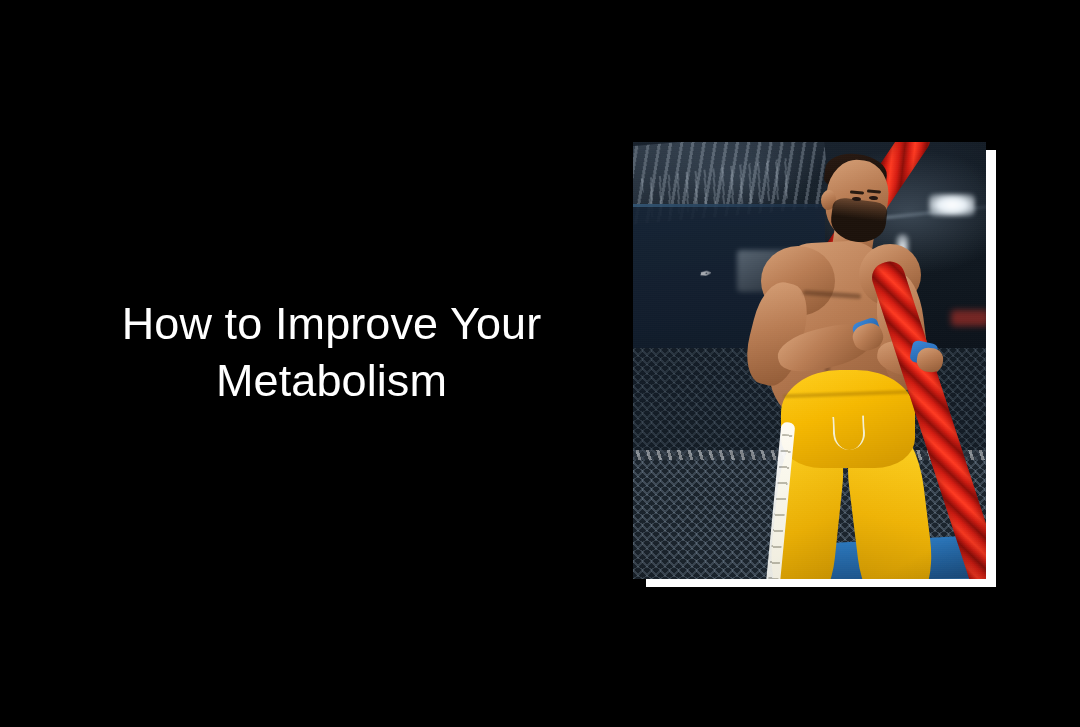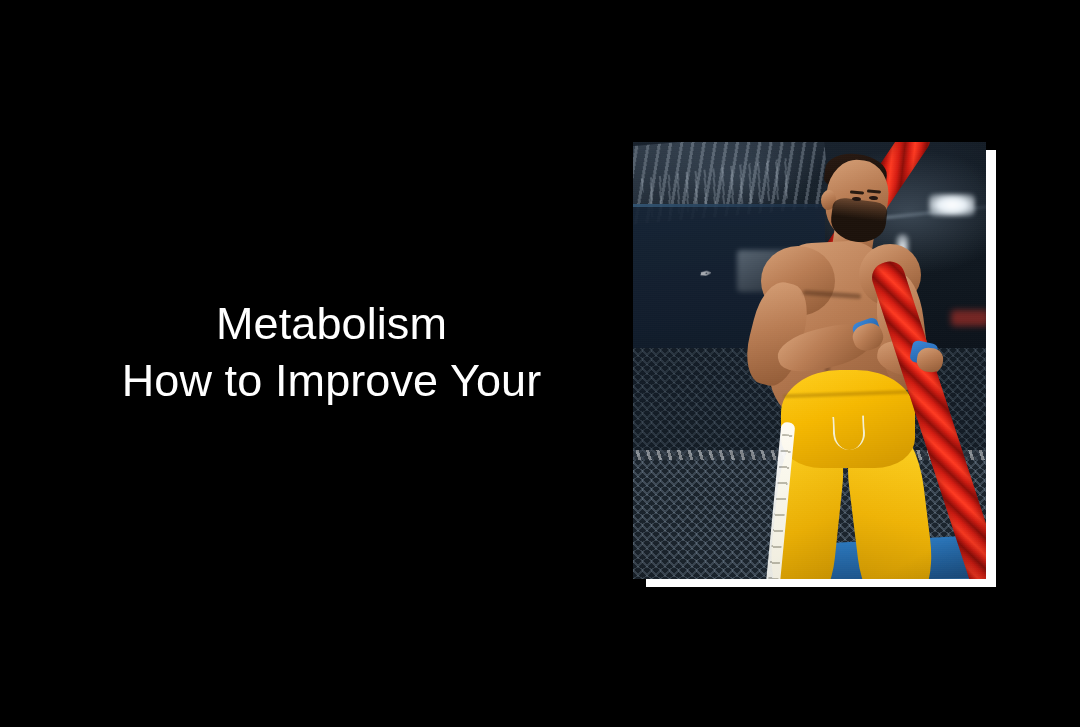--- a/index.html
+++ b/index.html
@@ -279,22 +279,22 @@
     background:repeating-linear-gradient(0deg, rgba(255,255,255,.013) 0 1px, transparent 1px 2px);
     pointer-events:none;
   }
 </style>
 </head>
 <body>
 
 <div class="slide">
 
   <div class="title-block">
+    <span class="title-line">How to Improve Your</span>
     <span class="title-line">Metabolism</span>
-    <span class="title-line">How to Improve Your</span>
   </div>
 
   <div class="frame-edge-right"></div>
   <div class="frame-edge-bottom"></div>
 
   <div class="photo-frame">
     <div class="photo">
 
       <div class="bg-base"></div>
       <div class="ceiling"></div>

